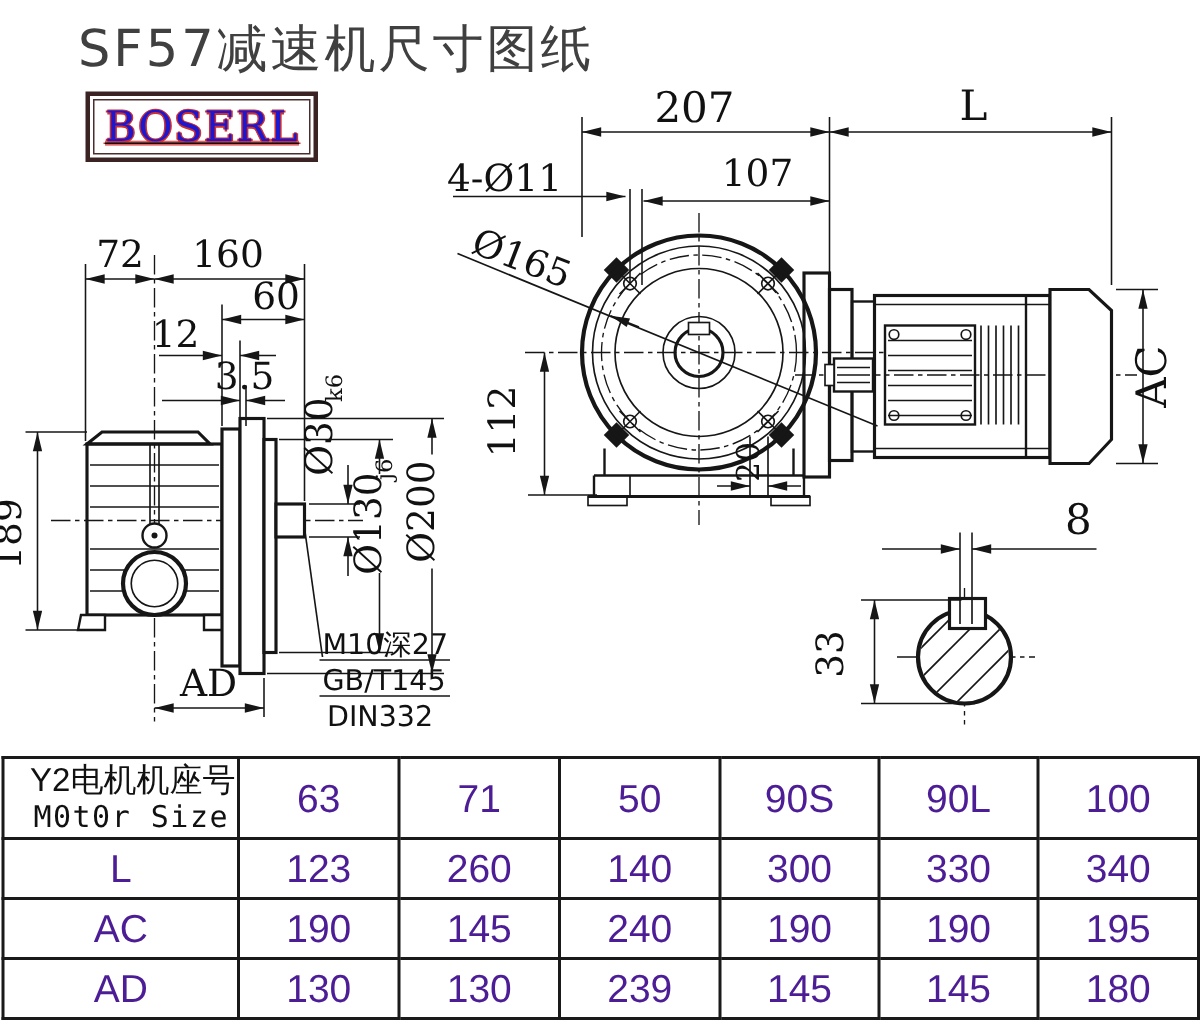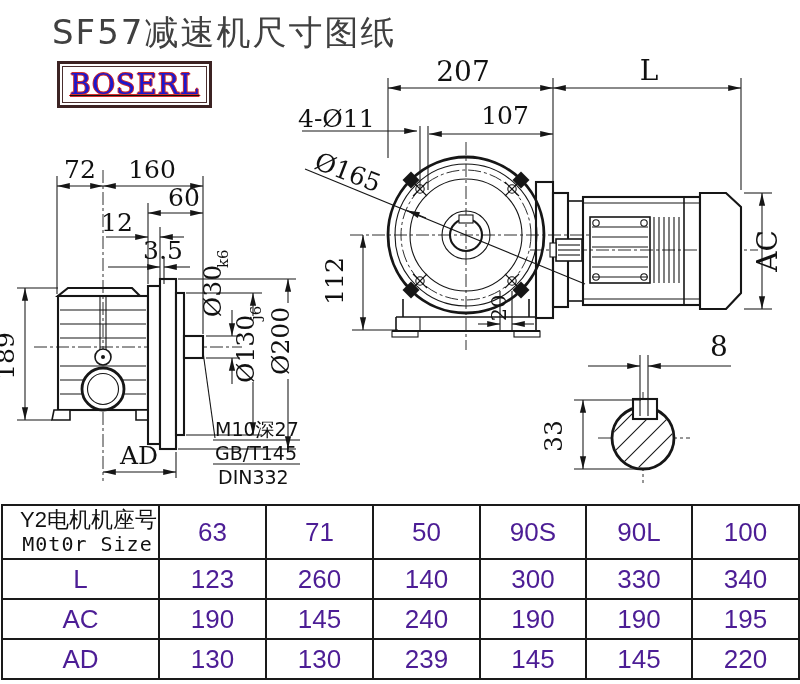--- a/index.html
+++ b/index.html
@@ -361,17 +361,17 @@
       <td class="cell-num">190</td>
       <td class="cell-num">195</td>
     </tr>
     <tr class="d-row">
       <th class="cell-label">AD</th>
       <td class="cell-num">130</td>
       <td class="cell-num">130</td>
       <td class="cell-num">239</td>
       <td class="cell-num">145</td>
       <td class="cell-num">145</td>
-      <td class="cell-num">220</td>
+      <td class="cell-num">180</td>
     </tr>
   </tbody>
     </table>
 </div>
 
 </body></html>

